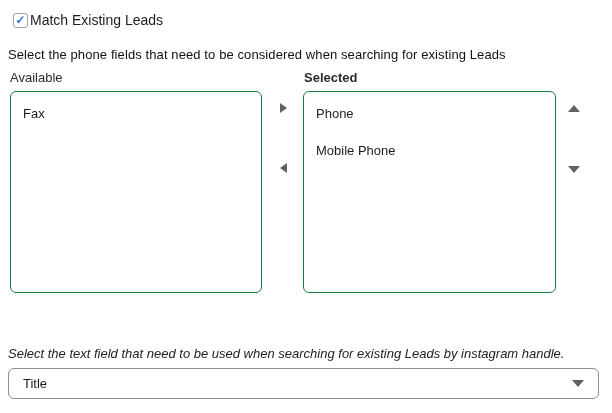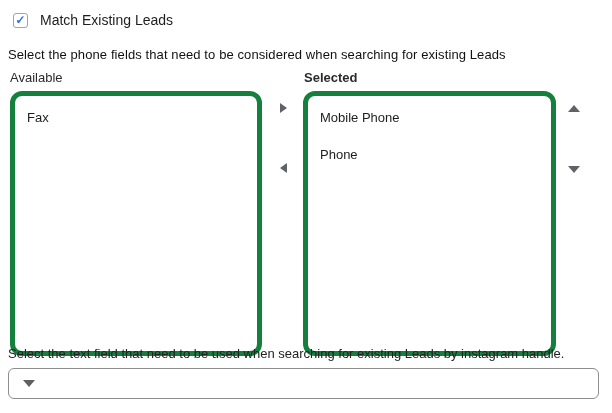--- a/index.html
+++ b/index.html
@@ -24,39 +24,39 @@
     box-sizing: border-box;
     cursor: pointer;
   }
   .checkbox .check {
     color: #2e6fdb;
     font-size: 12px;
     font-weight: bold;
     line-height: 1;
     transform: translateY(-0.5px);
   }
-  .checkbox-label { margin-left: 12px; font-size: 14px; color: #1d1d1f; }
+  .checkbox-label { margin-left: 2px; font-size: 14px; color: #1d1d1f; }
 
   
   .heading {
     position: absolute; left: 8px; top: 47px;
     font-size: 13px; font-weight: normal; color: #111111;
     letter-spacing: 0.1px;
   }
 
   
   .col-label { position: absolute; top: 70px; font-size: 13px; color: #2a2a2a; }
   .col-label.available { left: 10px; }
   .col-label.selected  { left: 304px; font-weight: bold; }
 
   
   .listbox {
-    position: absolute; top: 91px; height: 265px;
-    border: 5px solid #15803d;
-    border-radius: 12px;
+    position: absolute; top: 91px; height: 202px;
+    border: 1px solid #15803d;
+    border-radius: 6px;
     background: #ffffff;
     box-sizing: border-box;
     padding-top: 3px;
   }
   .listbox.available { left: 10px;  width: 252px; }
   .listbox.selected  { left: 303px; width: 253px; }
   .list-item {
     height: 37px;
     display: flex; align-items: center;
     padding-left: 12px;
@@ -79,21 +79,21 @@
   .tri.down  { border-left: 6px solid transparent; border-right: 6px solid transparent; border-top: 7px solid #5f6368; }
 
   .btn-move-right { left: 275px; top: 100px; }
   .btn-move-left  { left: 275px; top: 160px; }
   .btn-move-up    { left: 566px; top: 100px; }
   .btn-move-down  { left: 566px; top: 161px; }
 
   
   .bottom-label {
     position: absolute; left: 8px; top: 346px;
-    font-size: 13px; color: #222222;
+    font-size: 13px; color: #222222; font-style: italic;
   }
 
   
   .dropdown {
     position: absolute; left: 8px; top: 368px;
     width: 591px; height: 31px;
     border: 1px solid #8e8e8e;
     border-radius: 6px;
     background: #ffffff;
     box-sizing: border-box;
@@ -126,30 +126,31 @@
   </div>
 
   <button class="arrow-btn btn-move-right">
     <span class="tri right"></span>
   </button>
   <button class="arrow-btn btn-move-left">
     <span class="tri left"></span>
   </button>
 
   <div class="listbox selected">
+    <div class="list-item">Phone</div>
     <div class="list-item">Mobile Phone</div>
-    <div class="list-item">Phone</div>
   </div>
 
   <button class="arrow-btn btn-move-up">
     <span class="tri up"></span>
   </button>
   <button class="arrow-btn btn-move-down">
     <span class="tri down"></span>
   </button>
 
   <div class="bottom-label">Select the text field that need to be used when searching for existing Leads by instagram handle.</div>
 
   <div class="dropdown">
+    <span class="dropdown-value">Title</span>
     <span class="tri down"></span>
   </div>
 
 </div>
 
 </body></html>

